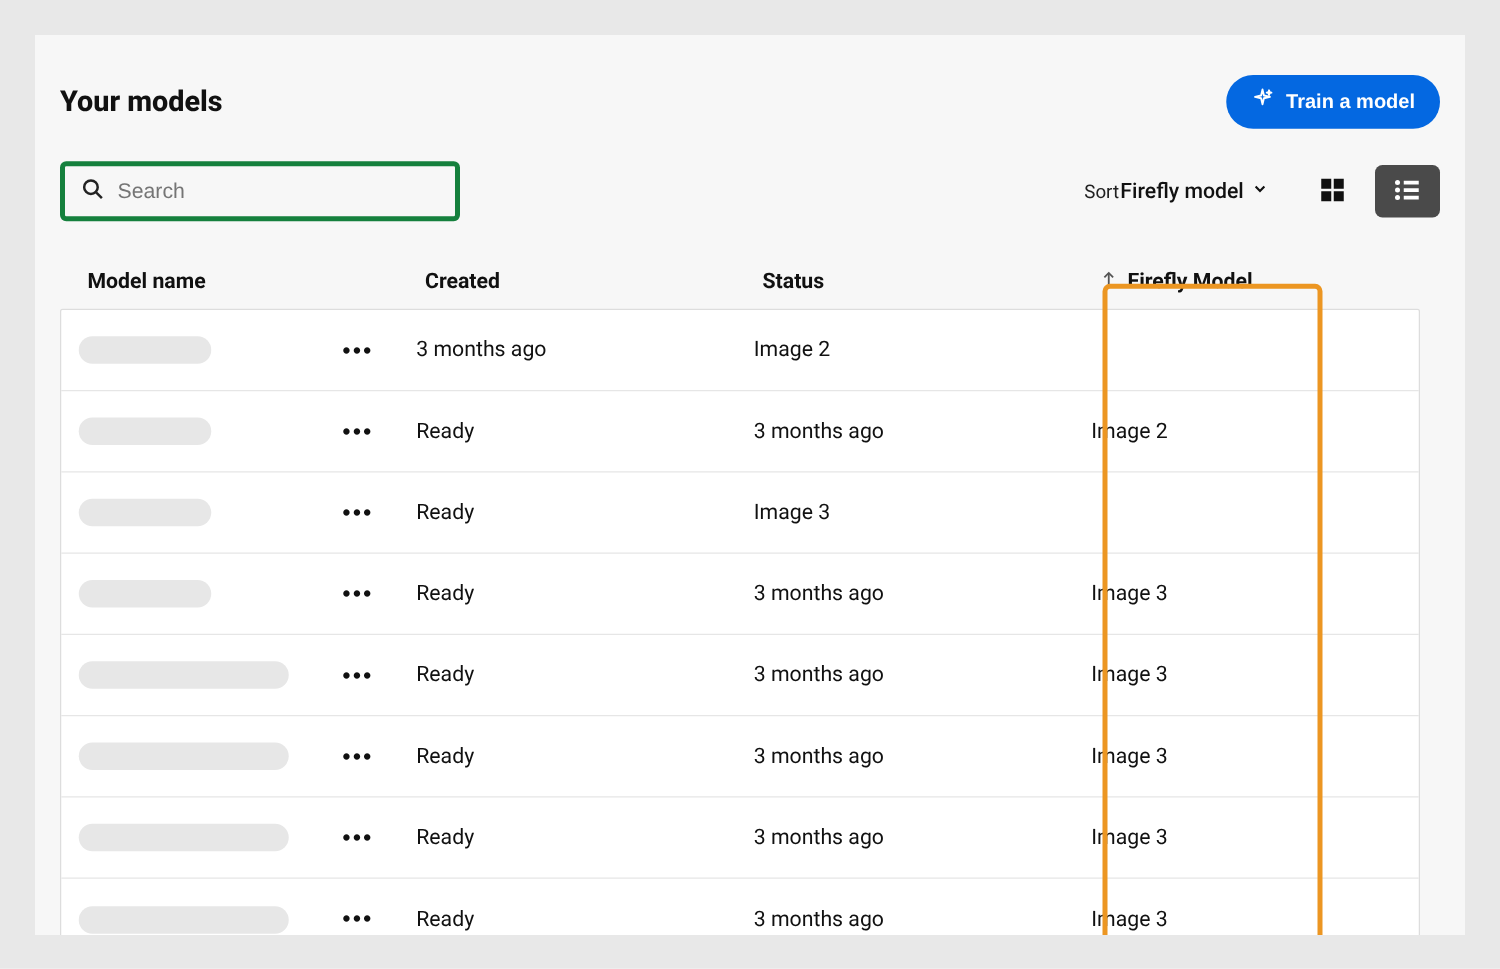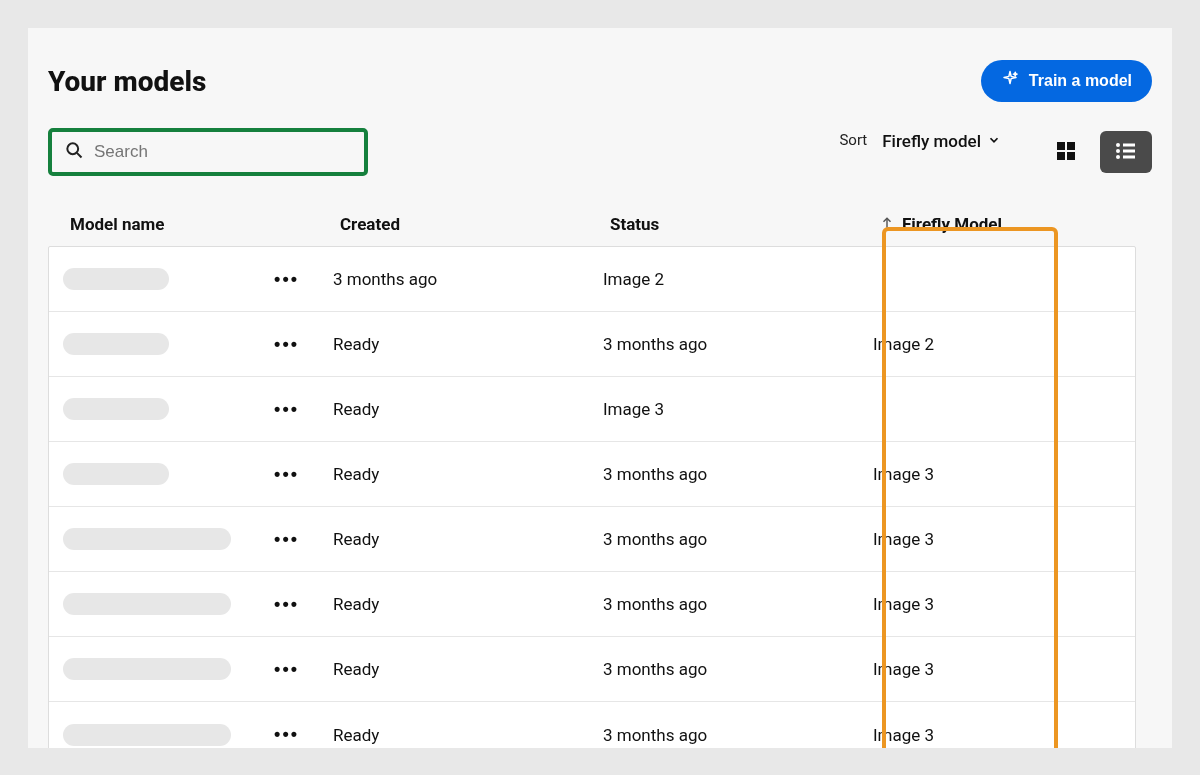--- a/index.html
+++ b/index.html
@@ -18,21 +18,21 @@
       overflow: hidden;
       position: relative;
     }
     .header {
       display: flex;
       justify-content: space-between;
       align-items: center;
       padding: 32px 20px 0 20px;
     }
     .page-title {
-      font-size: 28px;
+      font-size: 23px;
       font-weight: 800;
       color: #111;
     }
     .train-btn {
       background: #0468e1;
       color: #fff;
       border: none;
       border-radius: 22px;
       padding: 10px 20px;
       font-size: 16px;
@@ -63,22 +63,22 @@
     .search-input {
       border: none;
       outline: none;
       font-size: 17px;
       background: transparent;
       color: #666;
       flex: 1;
     }
     .right-controls {
       display: flex;
-      align-items: flex-start;
-      gap: 15px;
+      align-items: center;
+      gap: 1px;
     }
     .sort-label { font-size: 15px; color: #222; }
     .sort-value {
       font-size: 17px;
       font-weight: 500;
       color: #111;
       display: inline-flex;
       align-items: center;
       gap: 6px;
       cursor: pointer;

